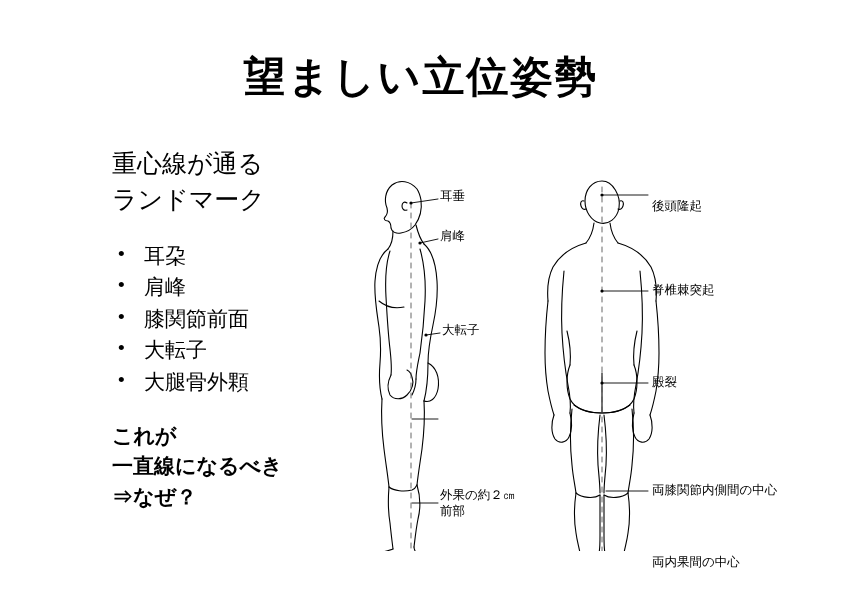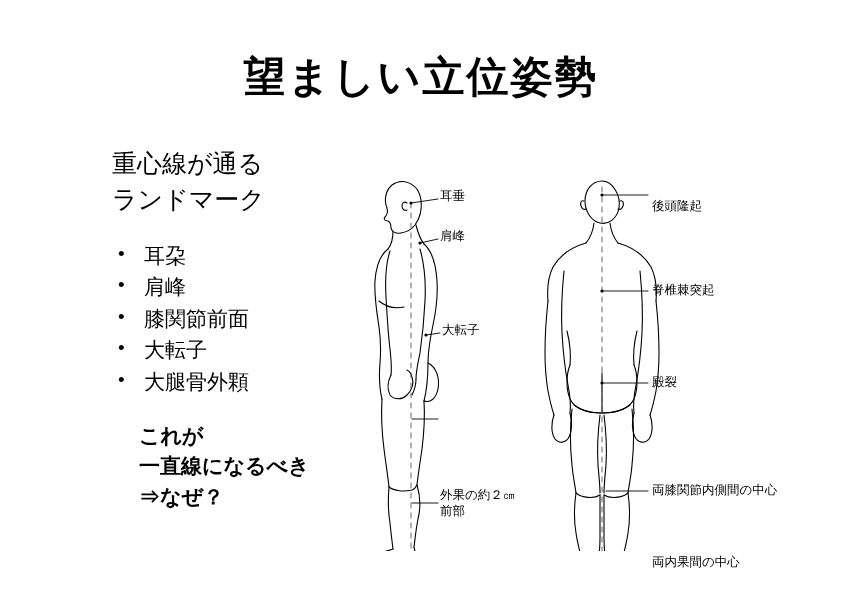--- a/index.html
+++ b/index.html
@@ -95,21 +95,21 @@
 ランドマーク</div>
 
     <ul class="bullet-list">
       <li>耳朶</li>
       <li>肩峰</li>
       <li>膝関節前面</li>
       <li>大転子</li>
       <li>大腿骨外顆</li>
     </ul>
 
-    <div class="closing" style="white-space: pre-line; margin-left: 27px;">これが
+    <div class="closing" style="white-space: pre-line;">これが
 一直線になるべき
 ⇒なぜ？</div>
   </div>
 
   <div class="figure-area">
 
     <svg width="470" height="400" viewBox="0 0 470 400">
       <g fill="none" stroke="#000000" stroke-width="1.1" stroke-linejoin="round" stroke-linecap="round">
 
         <path d="M 57 38 C 50 30 40 28 32 34 C 25 40 24 50 27 57 C 28 61 27 64 25 66 C 23 68 25 70 28 70 C 30 71 31 74 31 77 C 32 81 36 83 41 82 C 47 81 52 78 55 74 C 60 67 62 57 61 49 C 60 44 59 41 57 38 Z"></path>

